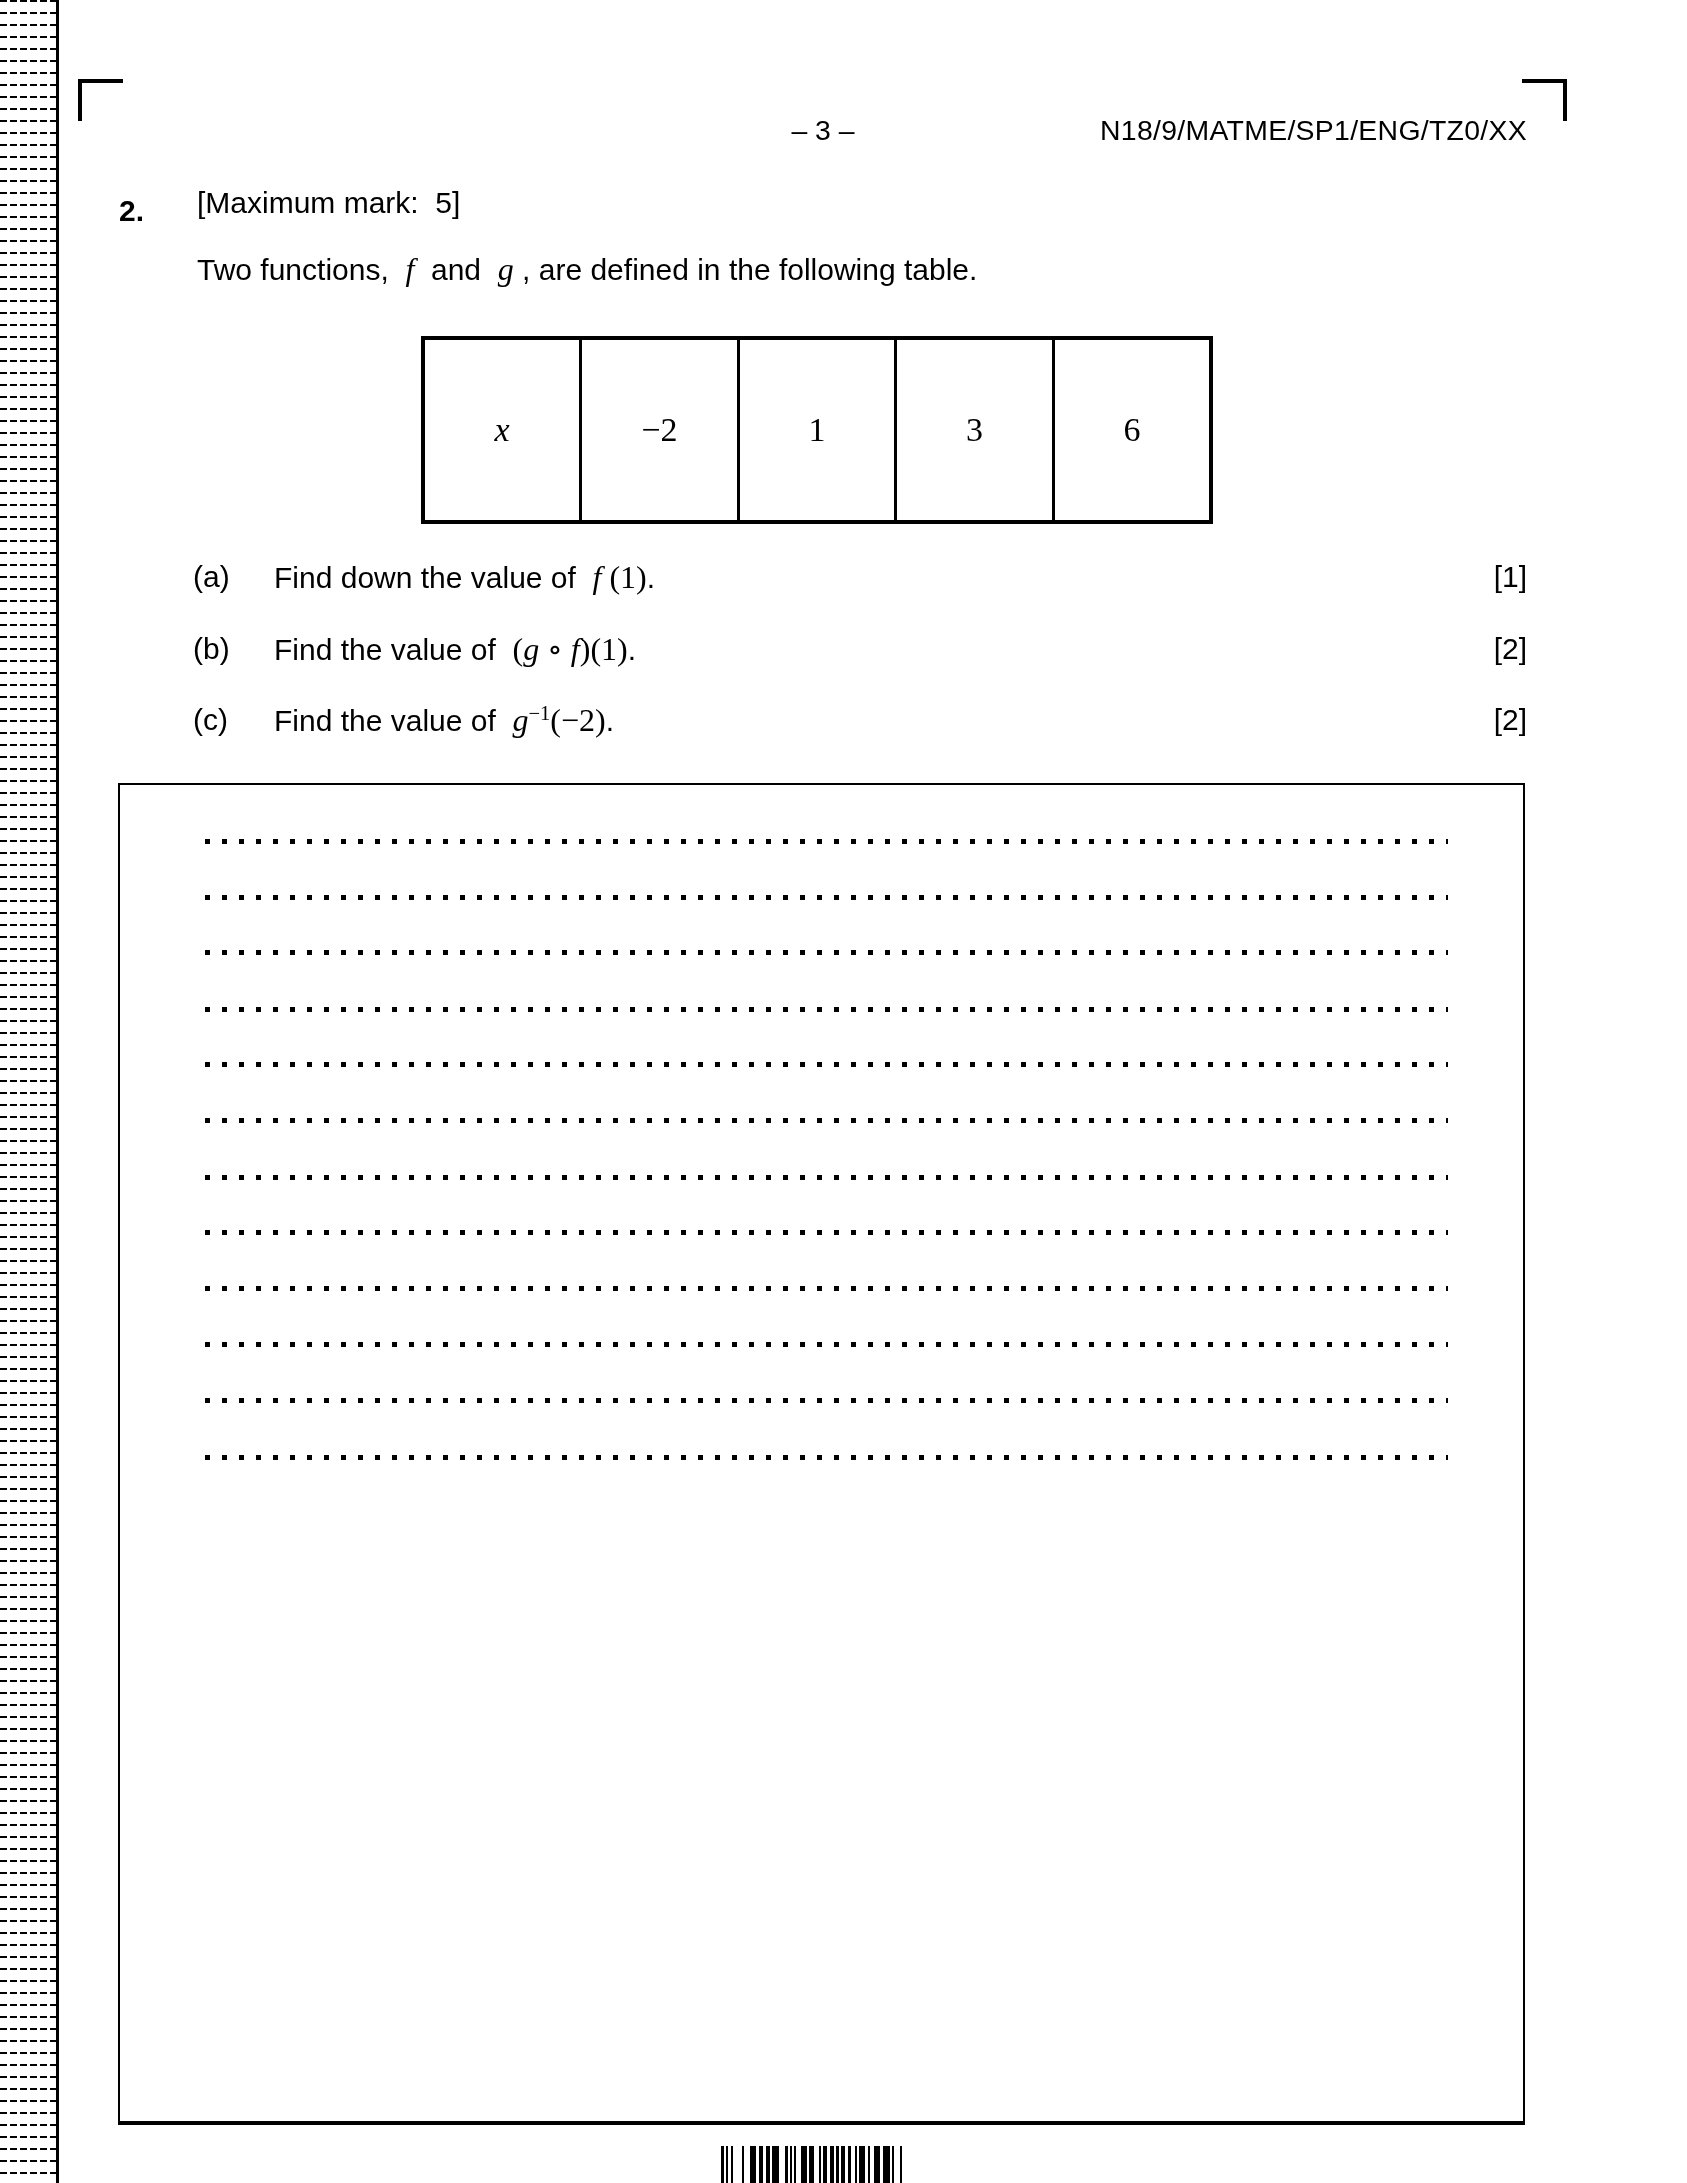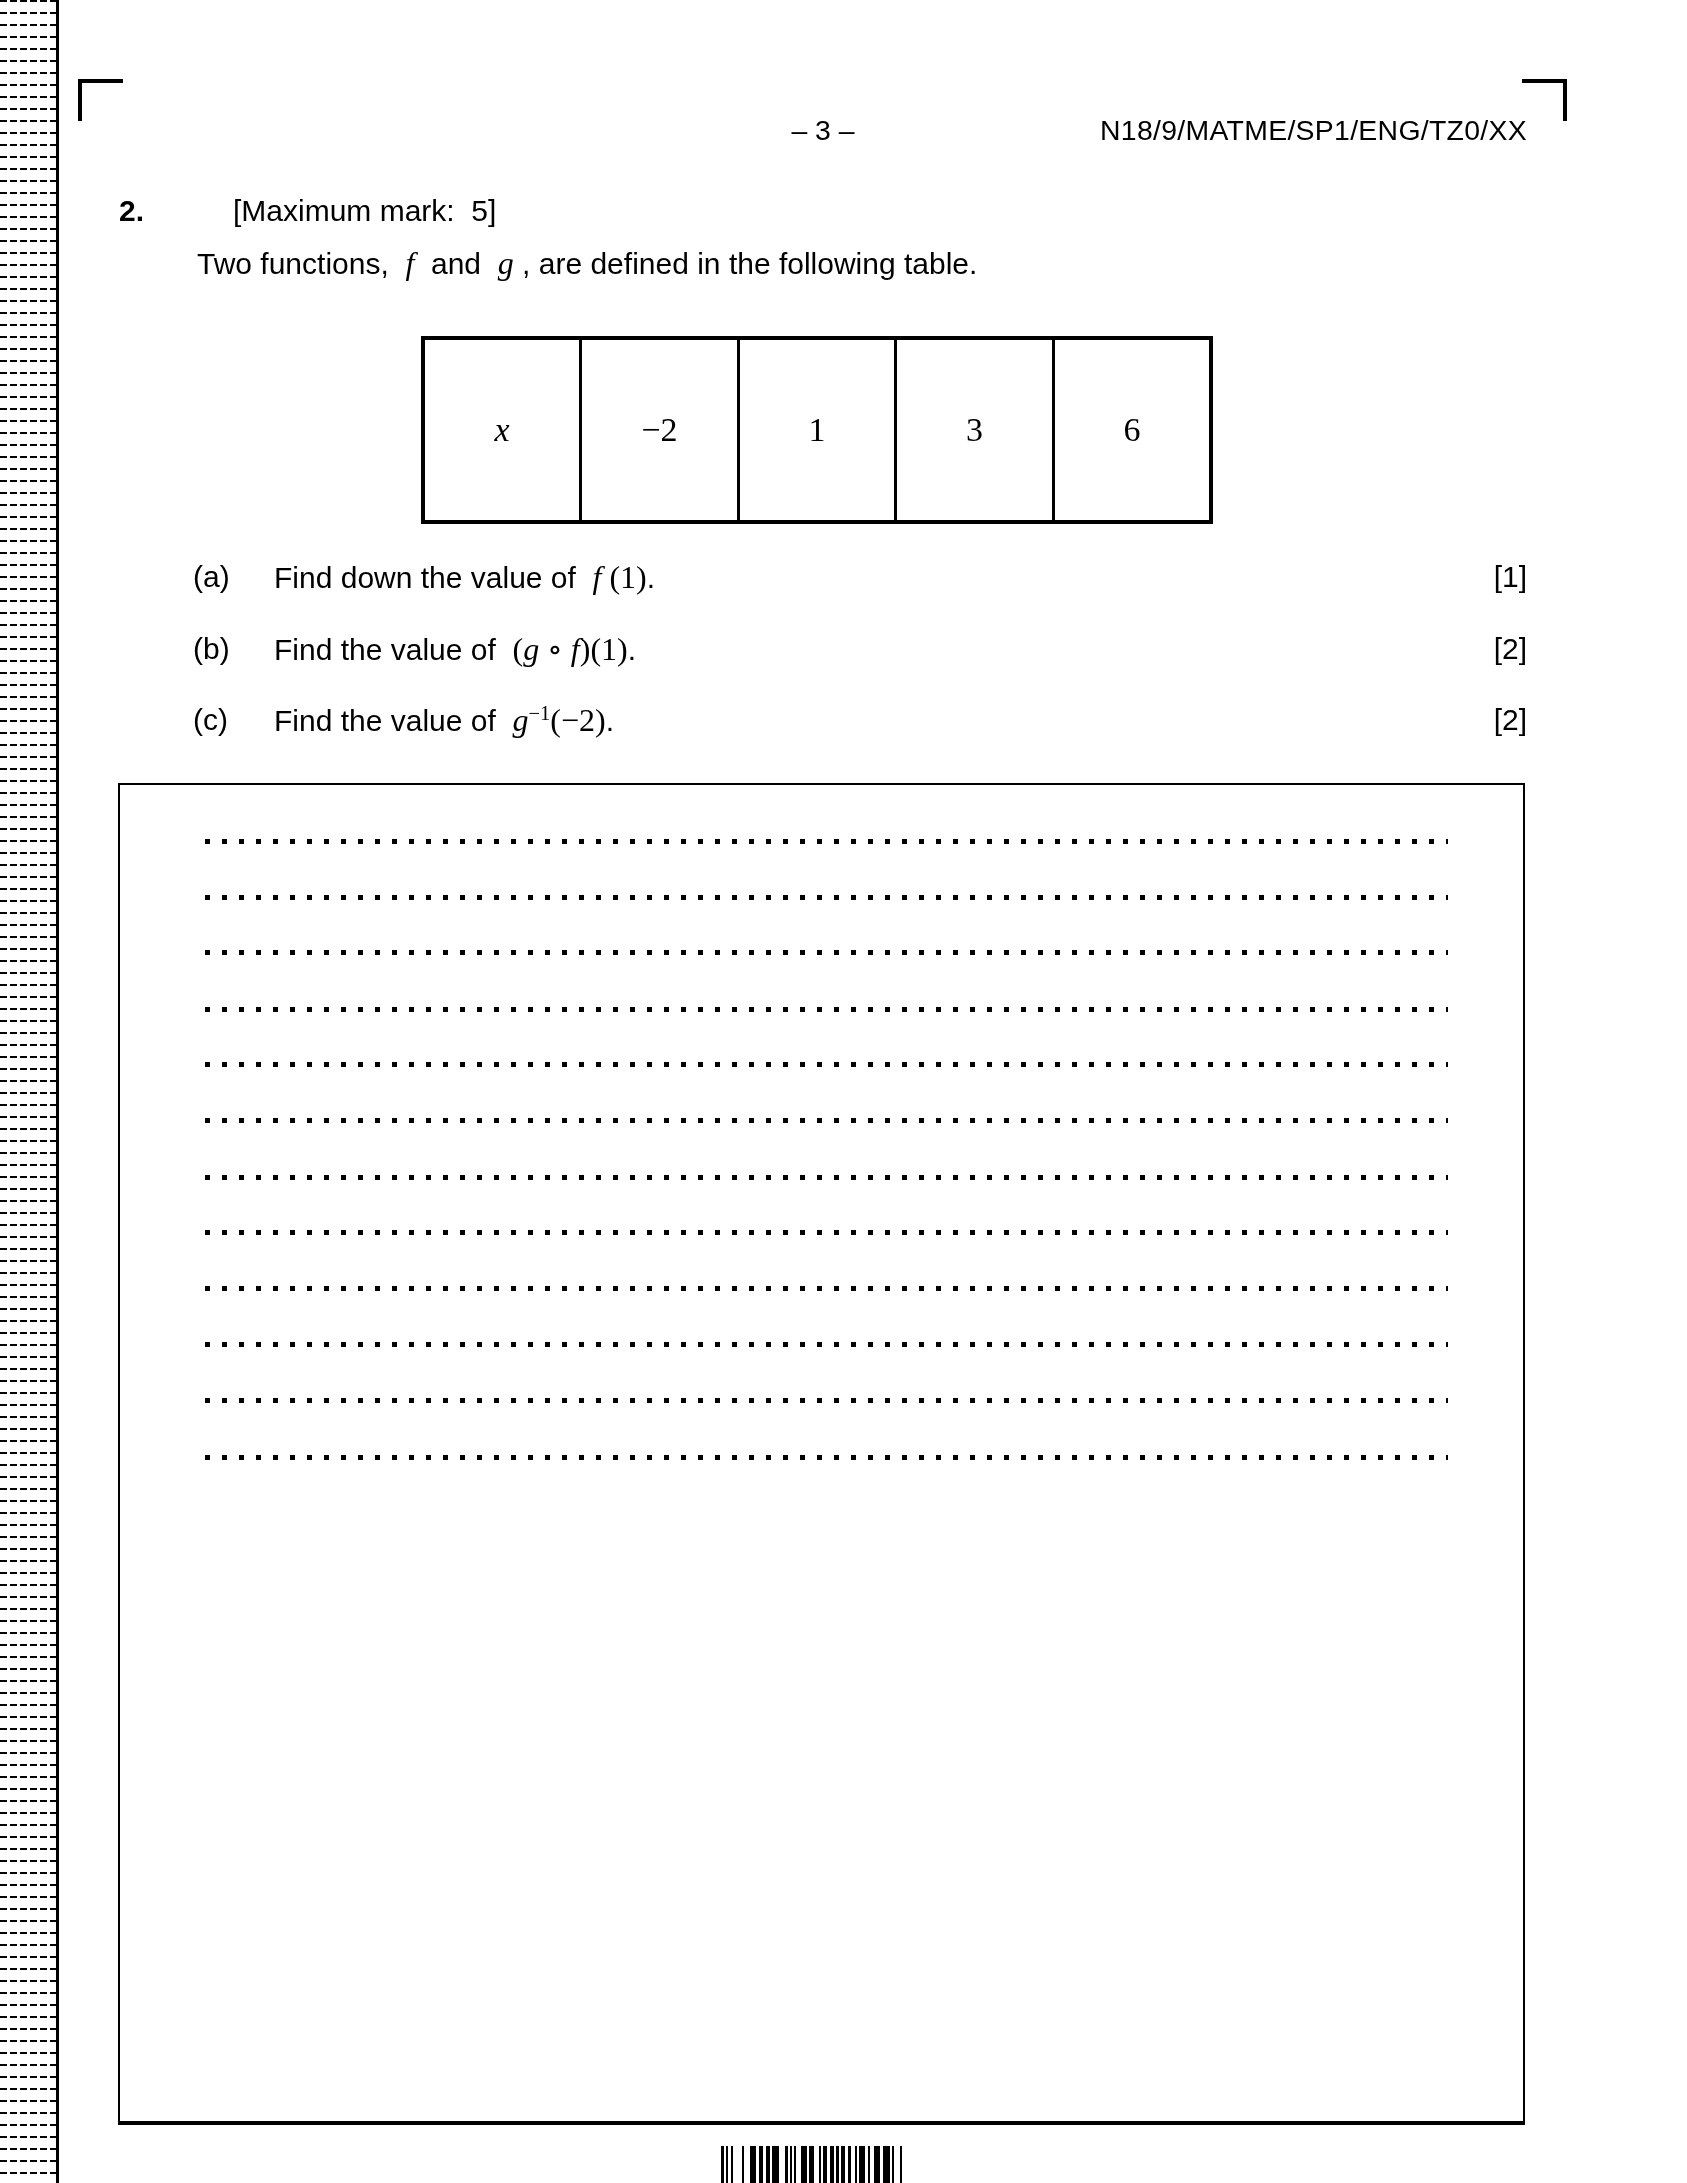--- a/index.html
+++ b/index.html
@@ -22,22 +22,22 @@
   .crop-tl { position:absolute; left:78px; top:79px; width:41px; height:38px;
              border-top:4px solid var(--ink); border-left:4px solid var(--ink); }
   .crop-tr { position:absolute; left:1522px; top:79px; width:41px; height:38px;
              border-top:4px solid var(--ink); border-right:4px solid var(--ink); }
 
   .txt { position:absolute; white-space:pre; font-size:30px; line-height:1.12; }
   .page-number { left:750px; top:115px; width:146px; text-align:center; font-size:28.4px; }
   .header-code { top:115px; right:160px; text-align:right; font-size:28.4px; letter-spacing:0.3px; }
 
   .q-number  { left:119px; top:194px; font-weight:bold; }
-  .q-maxmark { left:197px; top:194px;margin-left:36px; }
-  .q-intro   { left:197px; top:246px; }
+  .q-maxmark { left:197px; top:186px; }
+  .q-intro   { left:197px; top:252px; }
 
   
   .m { font-family:"Liberation Serif","DejaVu Serif","DejaVu Sans",serif; font-size:32px; }
   .i { font-style:italic; }
   .sup { font-size:20.5px; position:relative; top:-11.2px; }
 
   
   .fn-table {
     position:absolute; left:421px; top:336px; width:792px; height:188px;
     border-collapse:collapse; table-layout:fixed;

